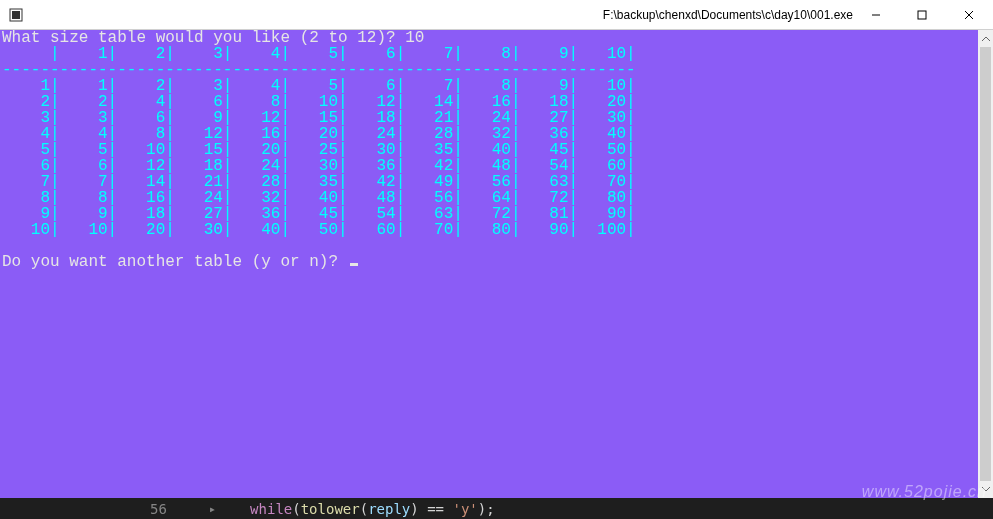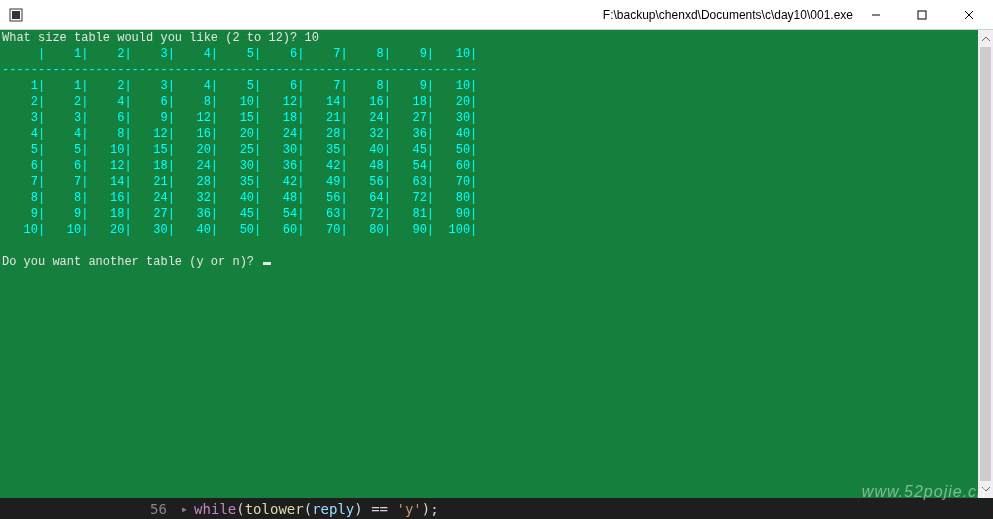--- a/index.html
+++ b/index.html
@@ -44,24 +44,24 @@
     
     .console-wrap {
       position: absolute;
       top: 30px; left: 0;
       width: 978px;
       height: 468px;
       background: #000;
     }
     .console {
       width: 100%; height: 100%;
-      background: #15803d;
+      background: #8b5cf6;
       color: #e5e5e5;
       font-family: "NSimSun","SimSun","Courier New", monospace;
-      font-size: 12px;
+      font-size: 16px;
       line-height: 16px;
       white-space: pre;
       padding: 0 0 16px 2px;
       letter-spacing: 0;
     }
     .cyan { color: #00ffff; text-shadow: 0 0 1px #00ffff22; }
     .cursor {
       display: inline-block;
       width: 8px; height: 3px;
       background: #e5e5e5;
@@ -94,20 +94,21 @@
     .behind {
       position: absolute;
       left: 0; top: 498px;
       width: 993px; height: 21px;
       background: #1e1e1e;
       color: #9cdcfe;
       font-family: Consolas, monospace;
       font-size: 14px;
       display: flex; align-items: center;
       overflow: hidden;
+      gap: 28px;
     }
     .behind .ln {
       color: #858585;
       margin-left: 150px;
       margin-right: 12px;
     }
     .behind .kw { color: #c586c0; }
     .behind .fn { color: #dcdcaa; }
     .behind .id { color: #9cdcfe; }
     .behind .op { color: #d4d4d4; }

